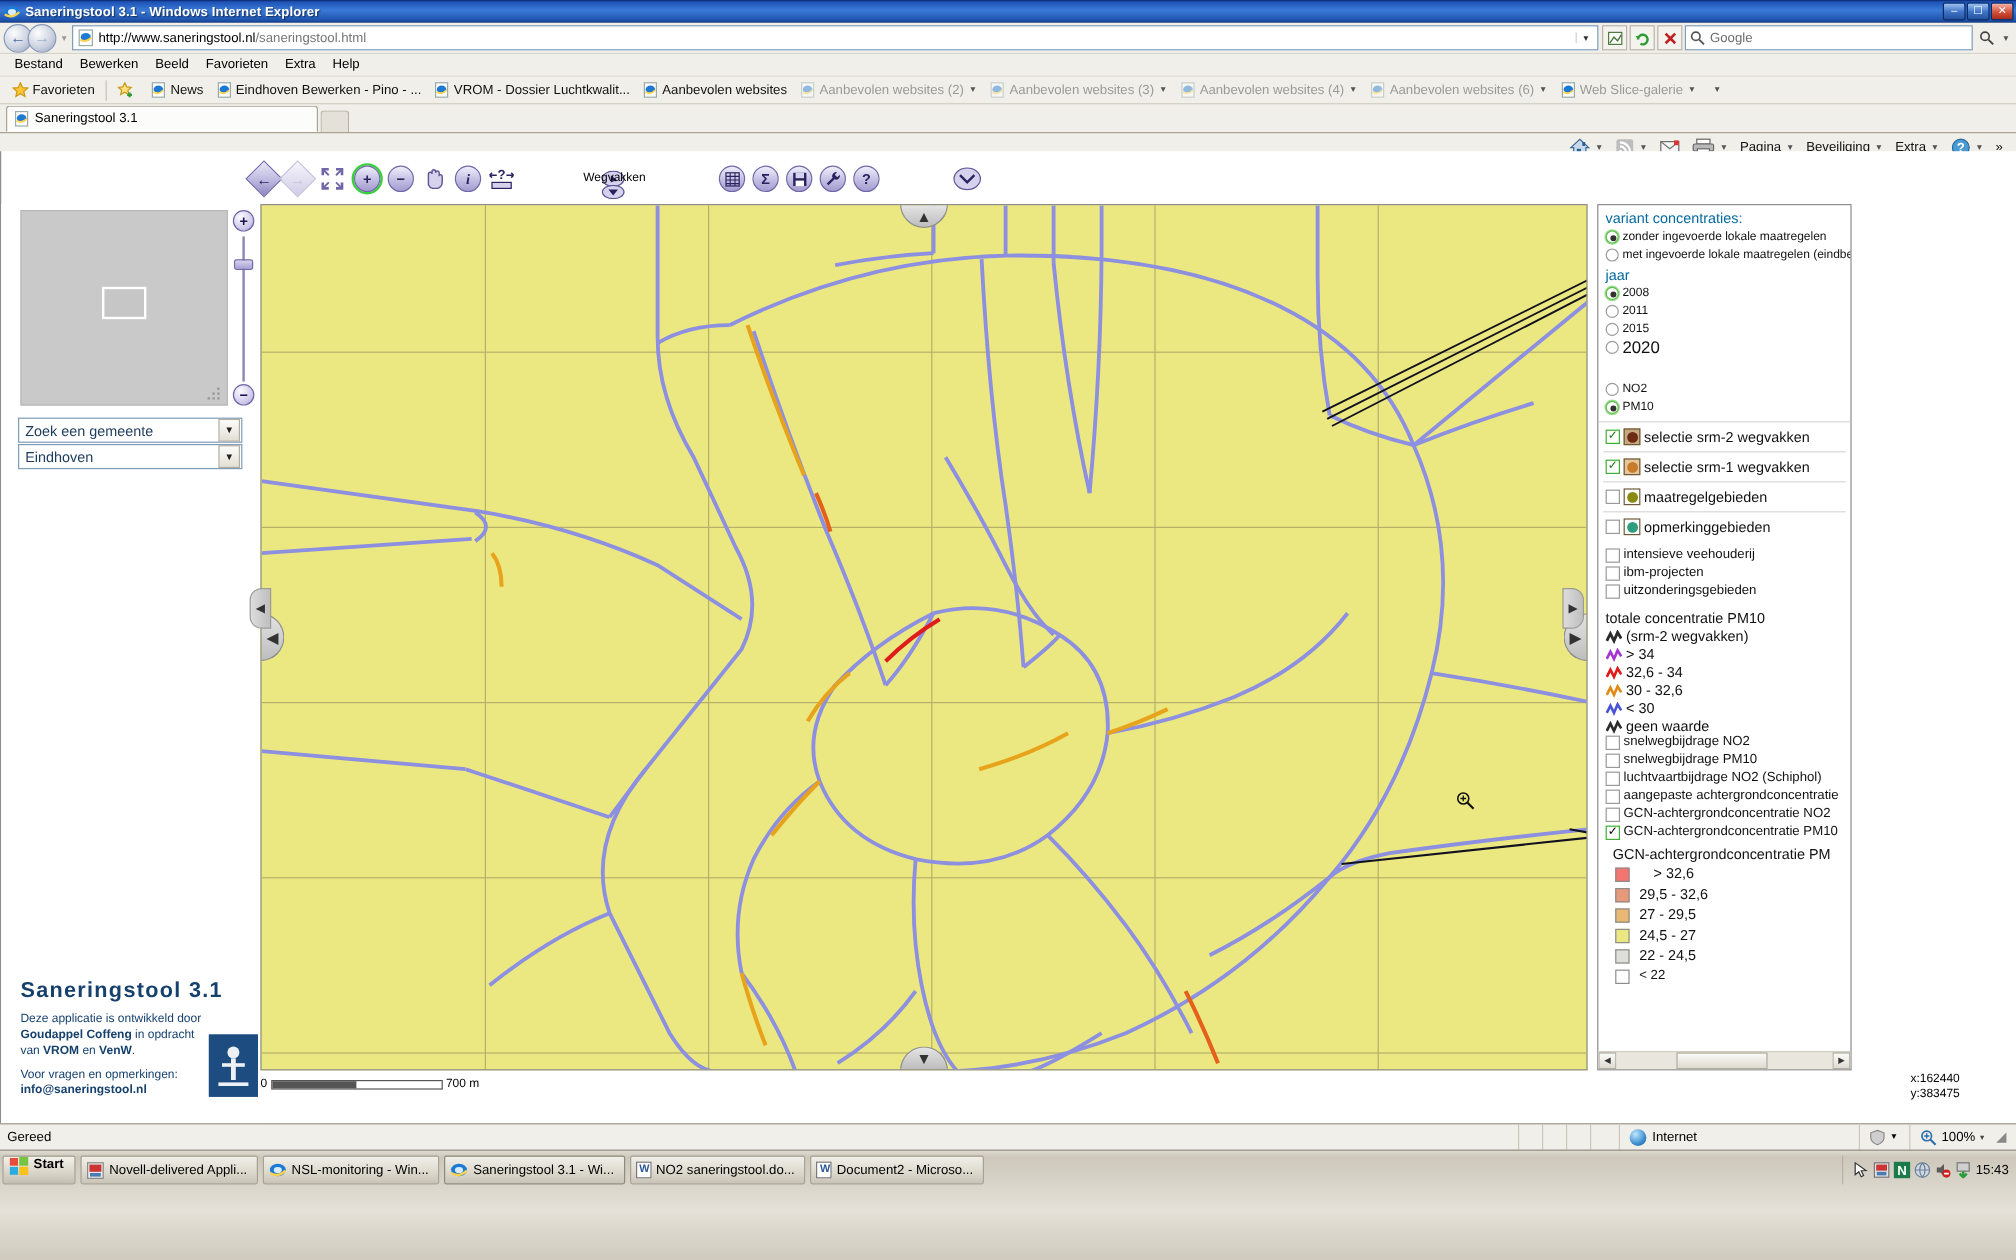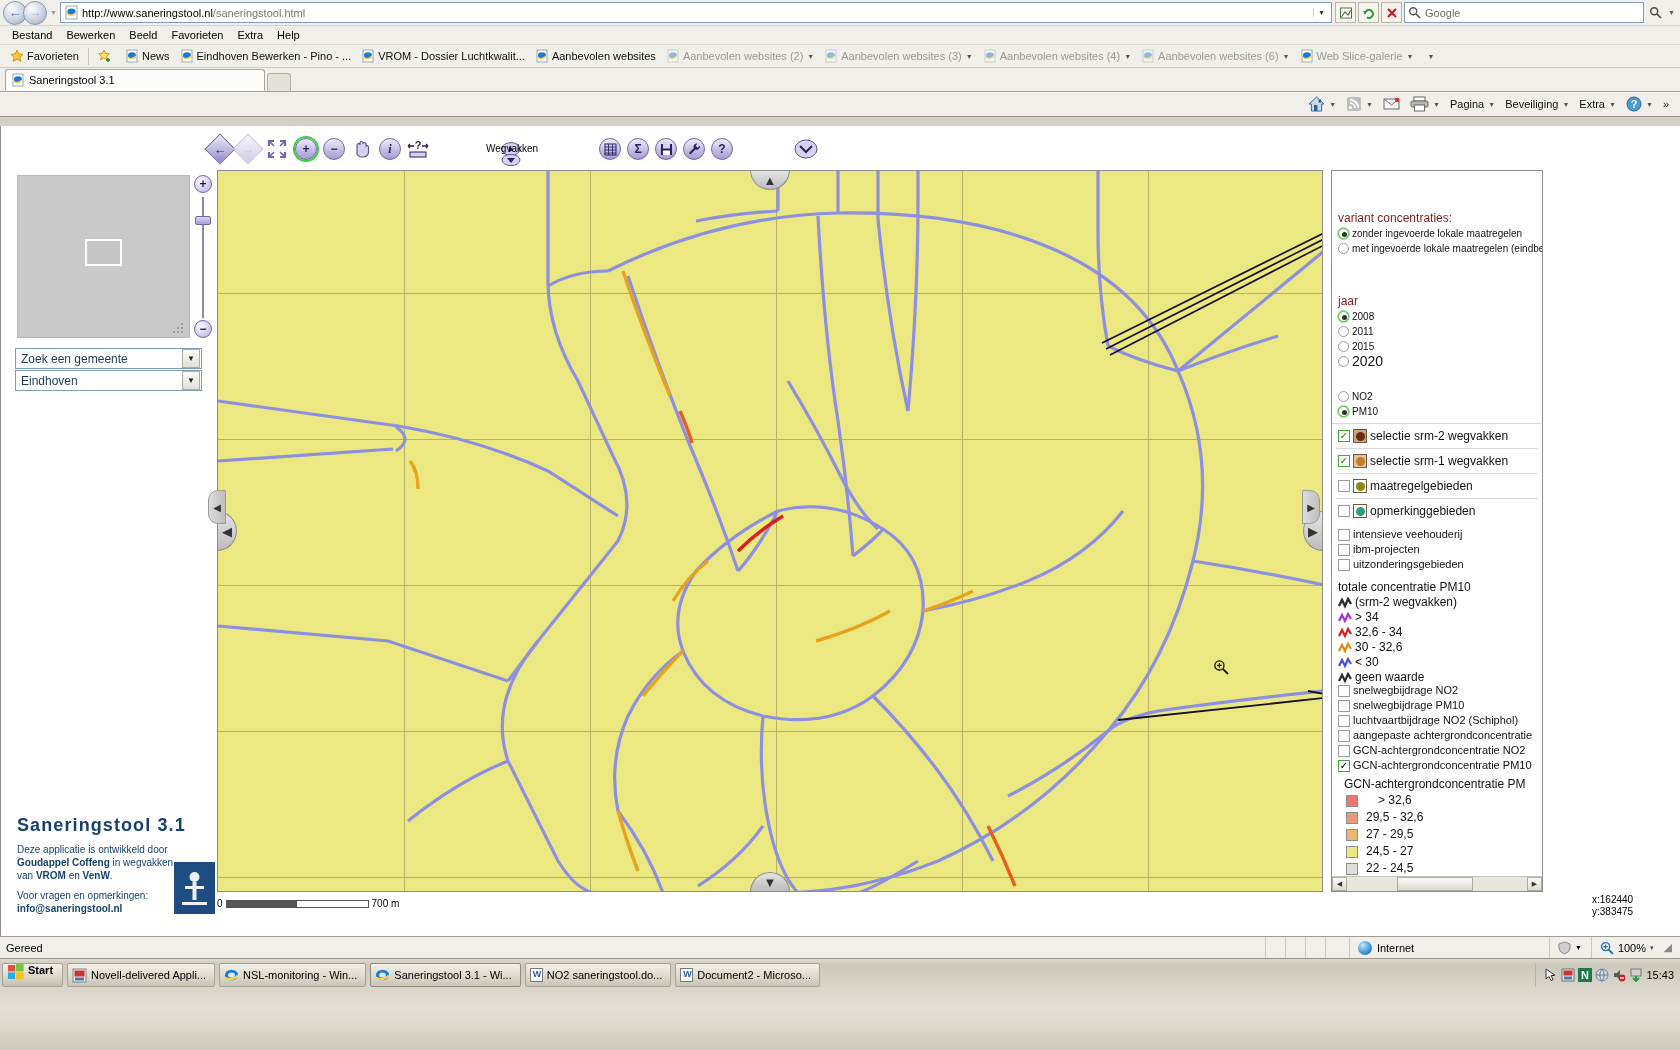--- a/index.html
+++ b/index.html
@@ -219,21 +219,21 @@
   .sb-track i { display: block; width: 50%; height: 100%; background: #555; }
   .coords { position: absolute; right: 8px; top: 768px; width: 80px; font-size: 10px; color: #000; line-height: 12px; }
 
   
   .legend {
     position: absolute; left: 1330px; top: 44px; width: 212px; height: 722px;
     background: #fff; border: 1px solid #8d8d8d;
     font-size: 11px; color: #111; overflow: hidden;
   }
   .lg-sect { padding: 2px 4px; }
-  .lg-title { font-size: 12px; color: #7f1d1d; padding: 2px 0 1px 2px; margin-top: 36px; }
+  .lg-title { font-size: 12px; color: #0369a1; padding: 2px 0 1px 2px; }
   .lg-row { display: flex; align-items: center; gap: 3px; padding: 1px 0 1px 2px; line-height: 13px; white-space: nowrap; }
   .radio {
     width: 11px; height: 11px; border-radius: 50%; background: #fff;
     border: 1px solid #9a9a9a; flex: 0 0 auto; position: relative;
   }
   .radio.on { border-color: #5fbf4f; box-shadow: 0 0 0 1px #9edd8e; }
   .radio.on::after {
     content: ''; position: absolute; left: 3px; top: 3px; width: 5px; height: 5px;
     border-radius: 50%; background: #333;
   }
@@ -316,20 +316,36 @@
   }
   .tray .ti { width: 14px; height: 14px; }
   .docicon { width: 13px; height: 14px; background: #fff; border: 1px solid #7a7a7a; position: relative; }
   .docicon::after { content:'W'; position:absolute; left:2px; top:0; font-size:9px; color:#2b5797; font-weight:bold;}
 </style>
 </head>
 <body>
 
 <div id="root">
 
+  <div class="titlebar">
+    <span class="ie-logo">
+      <svg width="14" height="14" viewBox="0 0 14 14">
+          <ellipse cx="7" cy="7" rx="6.4" ry="5" fill="#1d7ad4"></ellipse>
+          <ellipse cx="7" cy="7" rx="3.4" ry="2.6" fill="#d8ecff"></ellipse>
+          <path d="M1 9 q6 4 12 -2" stroke="#ffd34d" stroke-width="2" fill="none"></path>
+        </svg>
+    </span>
+    <span class="title-text">Saneringstool 3.1 - Windows Internet Explorer</span>
+    <span class="spacer"></span>
+    <span class="win-btns">
+      <span class="win-btn">–</span>
+      <span class="win-btn">☐</span>
+      <span class="win-btn close">✕</span>
+    </span>
+  </div>
 
   <div class="addressbar">
     <span class="navbtn">←</span>
     <span class="navbtn fwd">→</span>
     <span class="nav-drop">▾</span>
     <span class="url-box">
       <span class="url-icon">
         <svg width="15" height="15" viewBox="0 0 15 15">
             <rect x="2" y="1" width="11" height="13" fill="#fff" stroke="#9aa"></rect>
             <ellipse cx="7.5" cy="7" rx="4.2" ry="3.4" fill="#1d7ad4"></ellipse>
@@ -673,21 +689,21 @@
         <span class="cbtn">▼</span>
       </div>
       <div class="combo" style="top:200px">
         <span class="cval">Eindhoven</span>
         <span class="cbtn">▼</span>
       </div>
 
       <div class="brand">
         <h1>Saneringstool 3.1</h1>
         <p><span>Deze applicatie is ontwikkeld door</span></p>
-        <p><b>Goudappel Coffeng</b><span> in wegvakken</span></p>
+        <p><b>Goudappel Coffeng</b><span> in opdracht</span></p>
         <p><span>van </span><b>VROM</b><span> en </span><b>VenW</b><span>.</span></p>
         <p style="margin-top:8px">Voor vragen en opmerkingen:</p>
         <p><b>info@saneringstool.nl</b></p>
         <span class="seal">
           <svg width="41" height="52" viewBox="0 0 41 52">
               <rect width="41" height="52" fill="#1c4c80"></rect>
               <g fill="#ffffff" opacity=".92">
                 <circle cx="20.5" cy="15" r="5"></circle>
                 <rect x="18.5" y="20" width="4" height="18"></rect>
                 <rect x="11" y="24" width="19" height="3"></rect>

